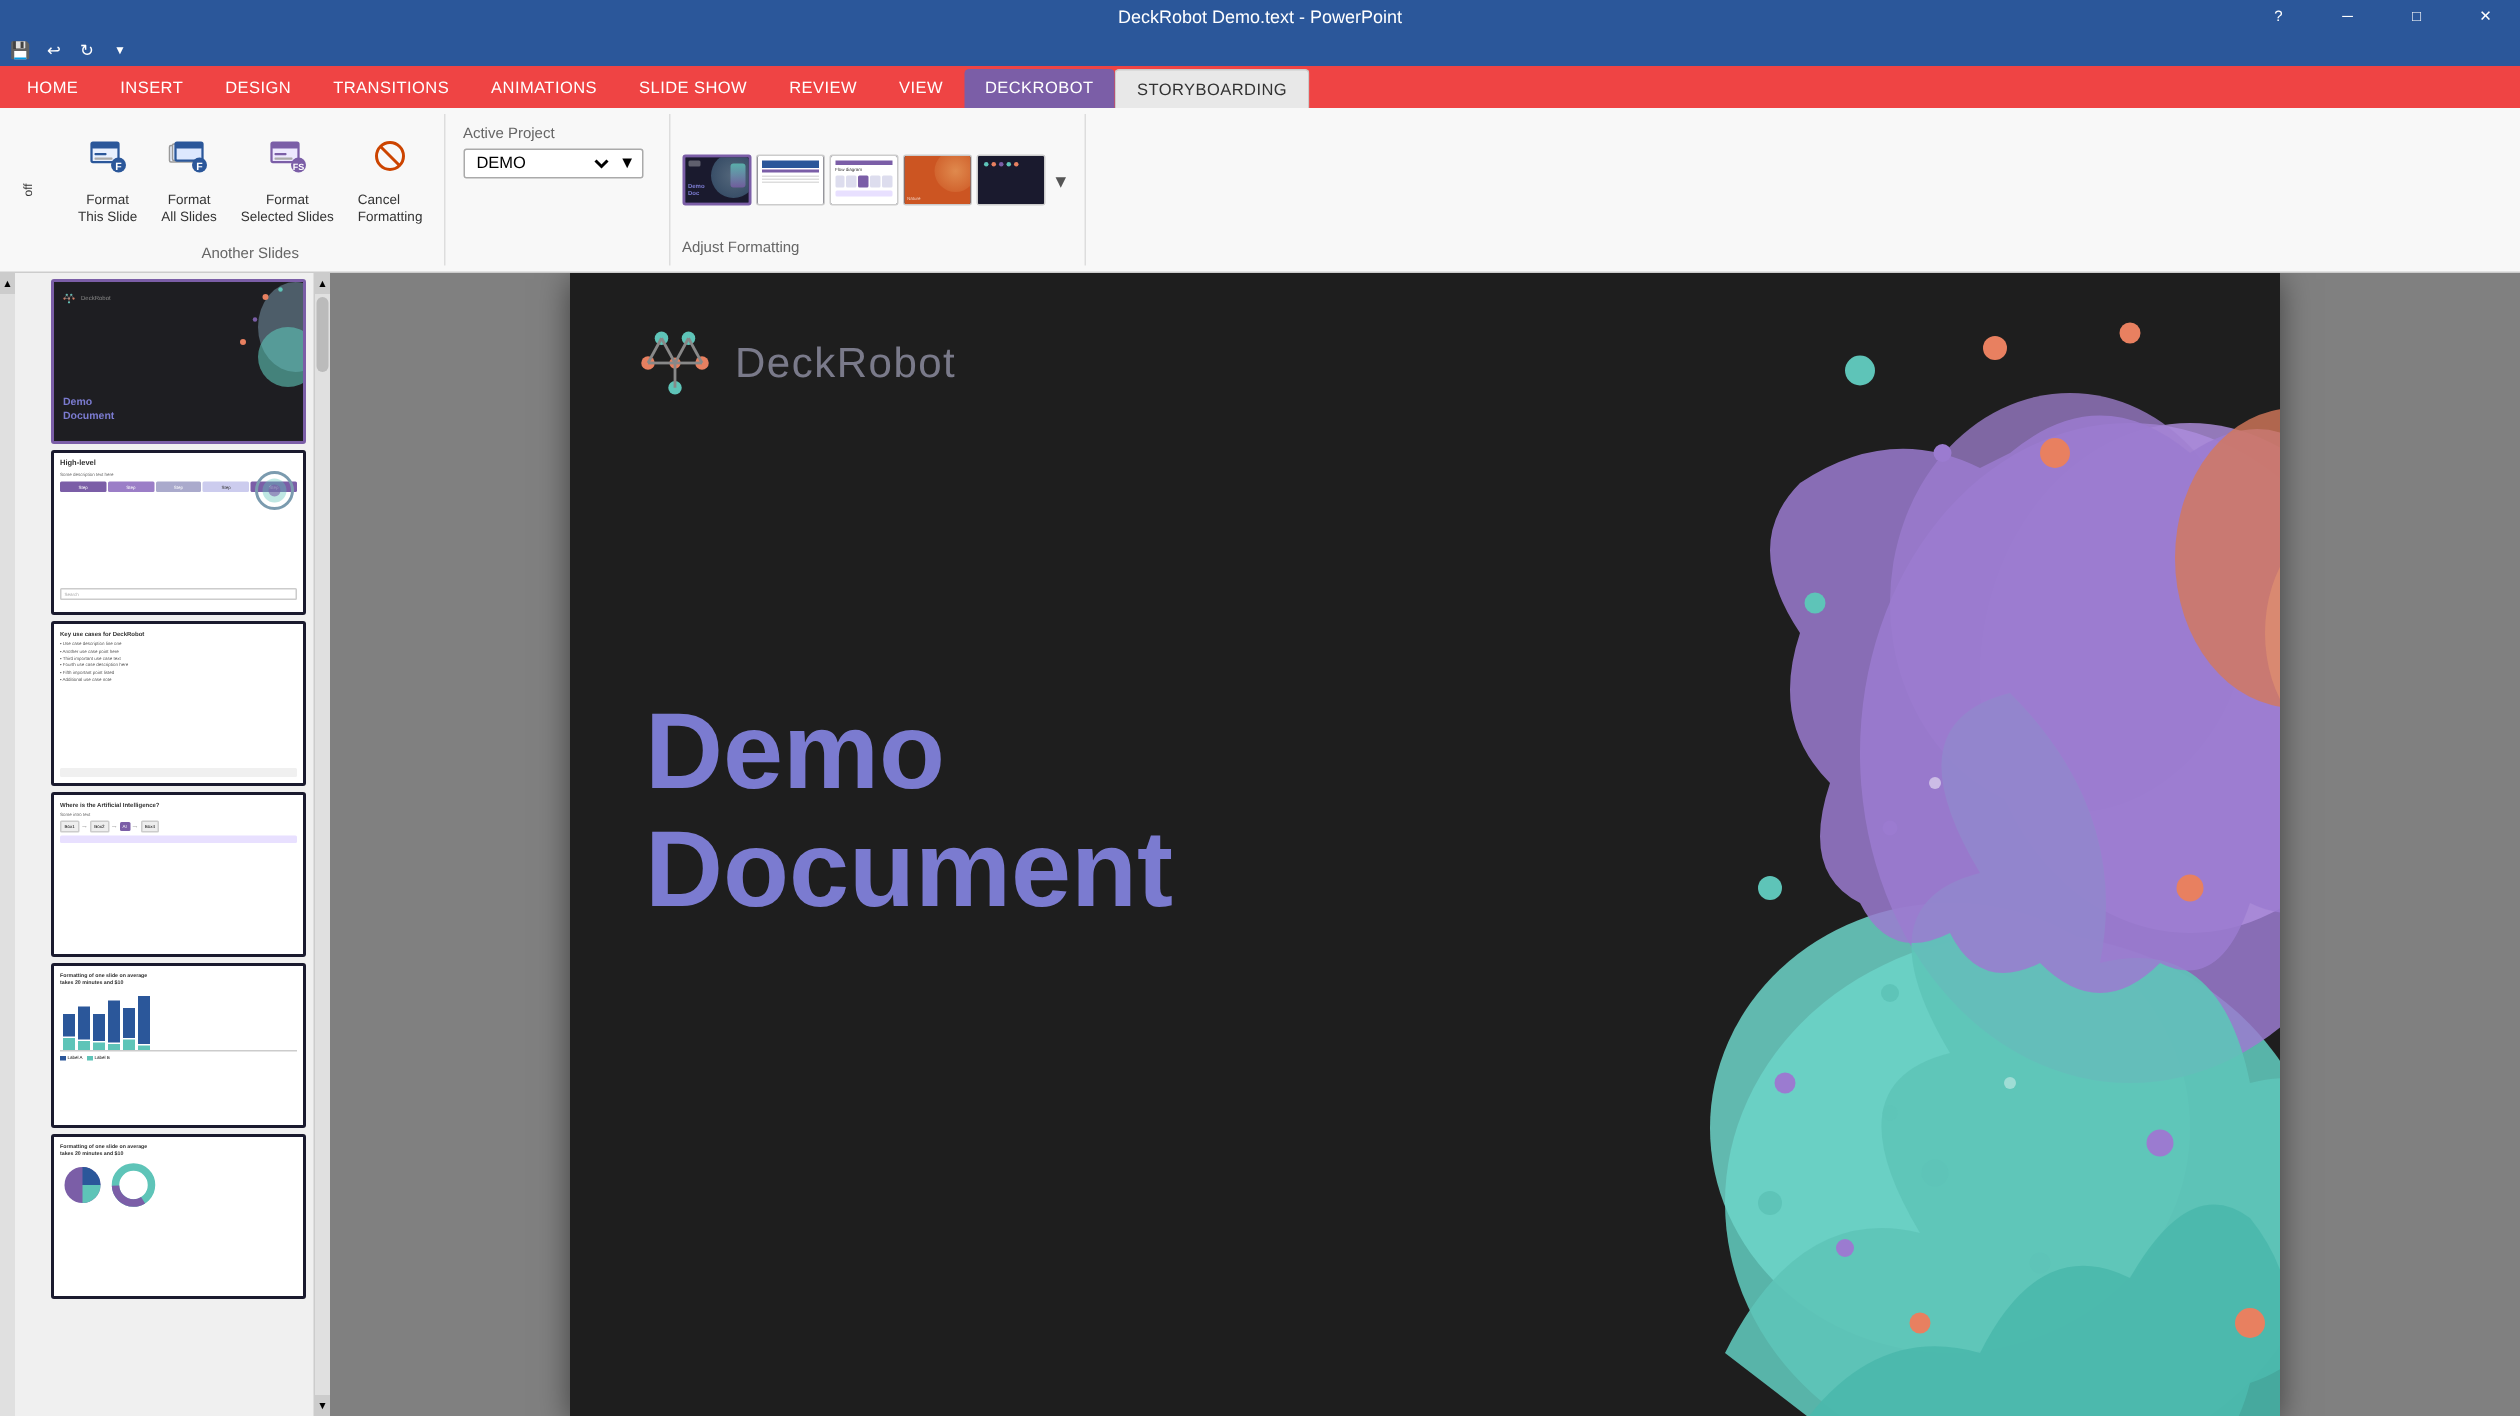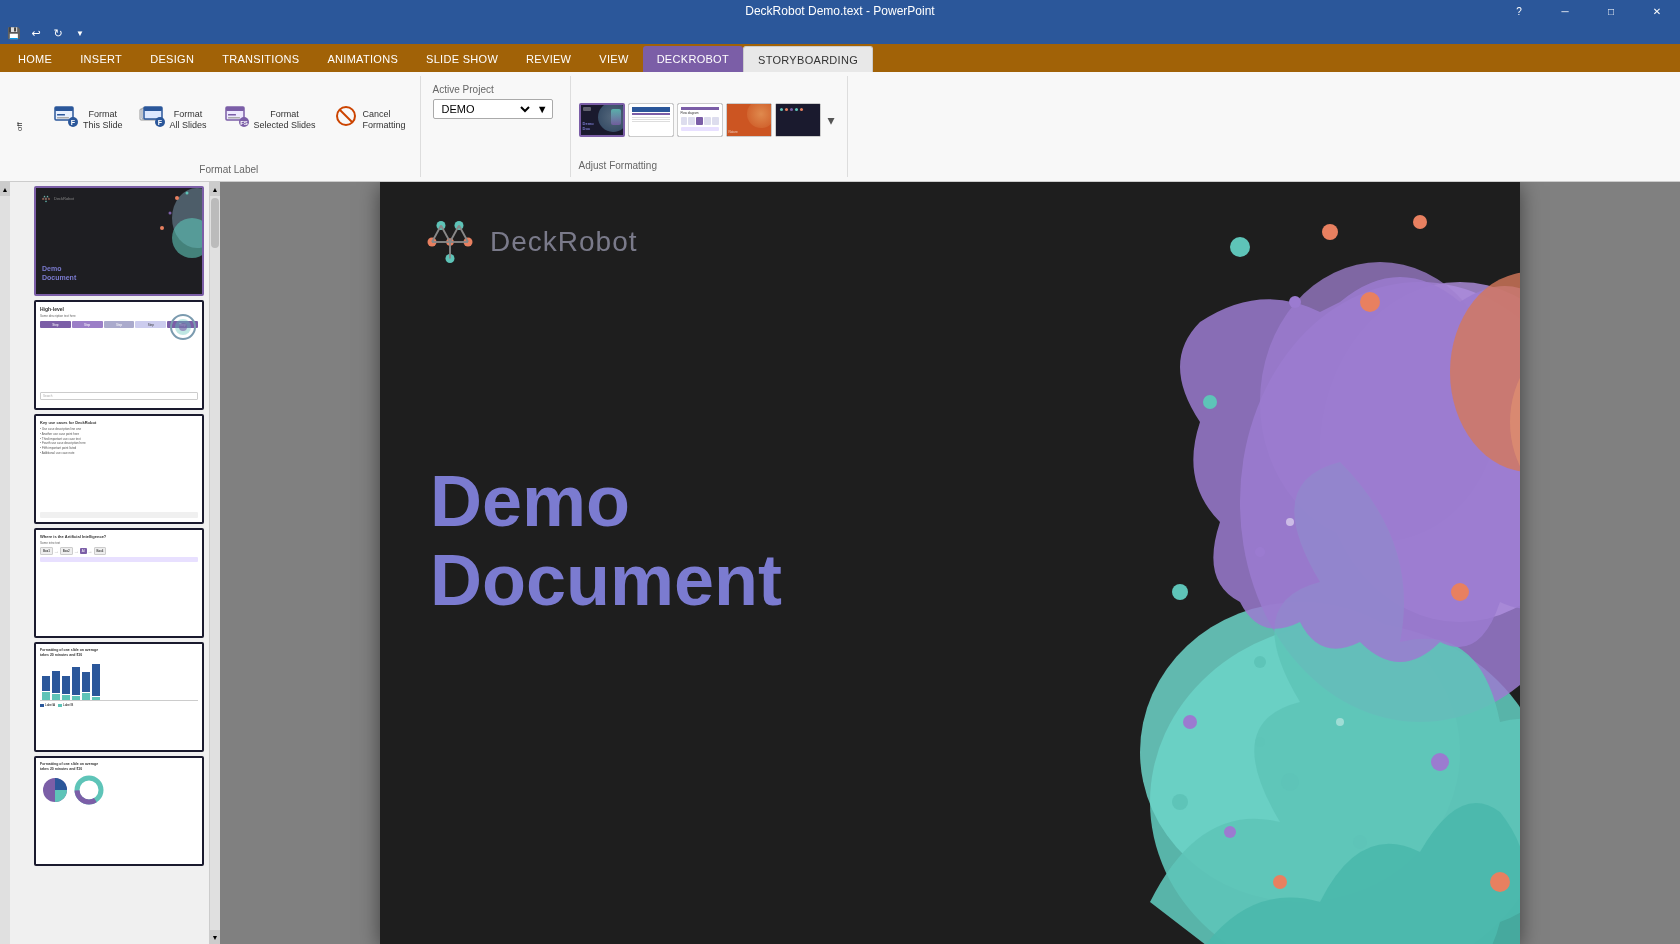--- a/index.html
+++ b/index.html
@@ -49,21 +49,21 @@
       align-items: center;
       justify-content: center;
       color: white;
       font-size: 11px;
       cursor: pointer;
       border-radius: 2px;
     }
 
     
     #ribbon-tabs {
-      background: #a16207;
+      background: #ef4444;
       height: 28px;
       display: flex;
       align-items: flex-end;
       padding-left: 4px;
     }
     .ribbon-tab {
       padding: 4px 14px;
       font-size: 11px;
       color: white;
       cursor: pointer;
@@ -106,21 +106,21 @@
     .ribbon-group-label {
       font-size: 10px;
       color: #666;
       margin-top: auto;
       padding-bottom: 2px;
       text-align: center;
     }
 
     .ribbon-btn {
       display: flex;
-      flex-direction: row;
+      flex-direction: column;
       align-items: center;
       justify-content: center;
       padding: 4px 6px;
       cursor: pointer;
       border-radius: 3px;
       min-width: 48px;
       height: 70px;
       font-size: 10px;
       text-align: center;
       color: #333;
@@ -419,21 +419,21 @@
         <div class="ribbon-btn">
           <div class="btn-icon cancel">
             <svg width="28" height="28" viewBox="0 0 28 28">
               <circle cx="14" cy="13" r="9" fill="none" stroke="#cc4400" stroke-width="2"></circle>
               <line x1="8" y1="7" x2="20" y2="19" stroke="#cc4400" stroke-width="2"></line>
             </svg>
           </div>
           <span style="font-size:9px; line-height:1.2; text-align:left;">Cancel<br>Formatting</span>
         </div>
       </div>
-      <div class="ribbon-group-label">Format Label</div>
+      <div class="ribbon-group-label">Another Slides</div>
     </div>
 
     <div style="display:flex; flex-direction:column; padding: 8px 12px; border-right: 1px solid #ddd; min-width:150px;">
       <div class="active-project-label">Active Project</div>
       <div class="project-dropdown">
         <select>
           <option>DEMO</option>
         </select>
         <span>▼</span>
       </div>

